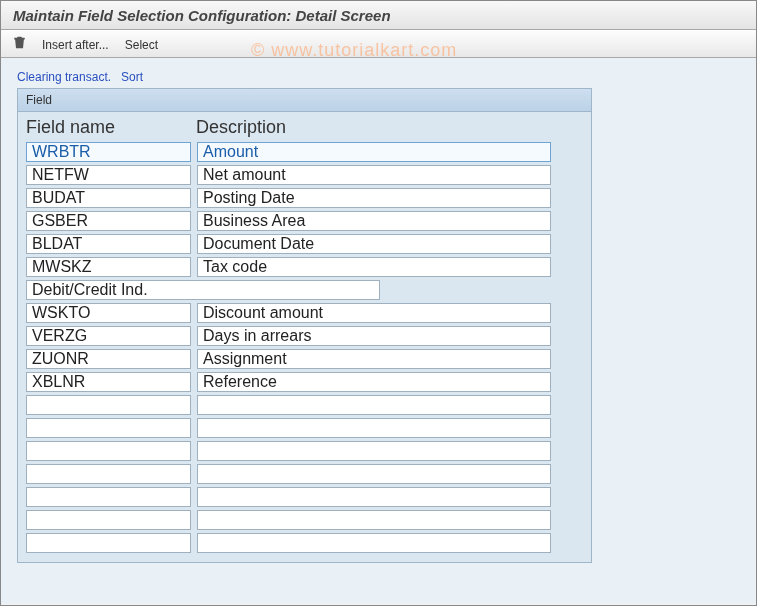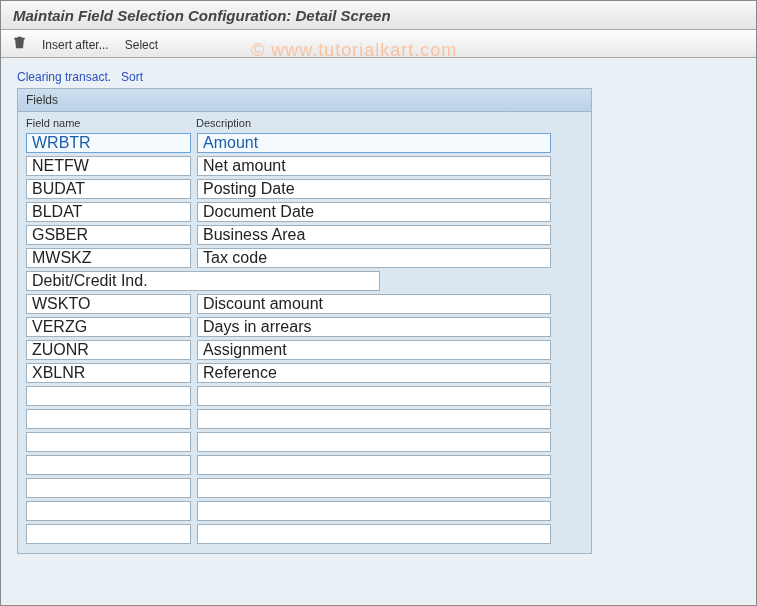--- a/index.html
+++ b/index.html
@@ -71,21 +71,21 @@
     .panel-header {
       background: linear-gradient(#cddff0, #bcd2e6);
       border-bottom: 1px solid #9fb6c9;
       padding: 4px 8px;
       font-size: 12px;
       color: #333;
     }
     .col-headers {
       display: flex;
       padding: 5px 8px 4px;
-      font-size: 11px;
+      font-size: 18px;
       color: #333;
     }
     .col-headers .col1 { width: 170px; }
     .col-headers .col2 { flex: 1; }
     .rows { padding: 0 8px; }
     .row {
       display: flex;
       gap: 6px;
       margin-bottom: 3px;
     }
@@ -128,45 +128,45 @@
 <div class="content">
   <div class="watermark">© www.tutorialkart.com</div>
 
   <div class="link-row">
     <span>Clearing transact.</span>
     &nbsp;
     <span>Sort</span>
   </div>
 
   <div class="panel">
-    <div class="panel-header">Fields</div>
+    <div class="panel-header">Field</div>
     <div class="col-headers">
       <div class="col1">Field name</div>
       <div class="col2">Description</div>
     </div>
     <div class="rows" id="rows-container">
         <div class="row selected">
           <input class="f-name" value="WRBTR" style="">
           <input class="f-desc" value="Amount" style="">
         </div>
         <div class="row">
           <input class="f-name" value="NETFW" style="">
           <input class="f-desc" value="Net amount" style="">
         </div>
         <div class="row">
           <input class="f-name" value="BUDAT" style="">
           <input class="f-desc" value="Posting Date" style="">
         </div>
         <div class="row">
+          <input class="f-name" value="GSBER" style="">
+          <input class="f-desc" value="Business Area" style="">
+        </div>
+        <div class="row">
           <input class="f-name" value="BLDAT" style="">
           <input class="f-desc" value="Document Date" style="">
-        </div>
-        <div class="row">
-          <input class="f-name" value="GSBER" style="">
-          <input class="f-desc" value="Business Area" style="">
         </div>
         <div class="row">
           <input class="f-name" value="MWSKZ" style="">
           <input class="f-desc" value="Tax code" style="">
         </div>
         <div class="row">
           <input class="f-desc" value="Debit/Credit Ind." style="">
         </div>
         <div class="row">
           <input class="f-name" value="WSKTO" style="">

